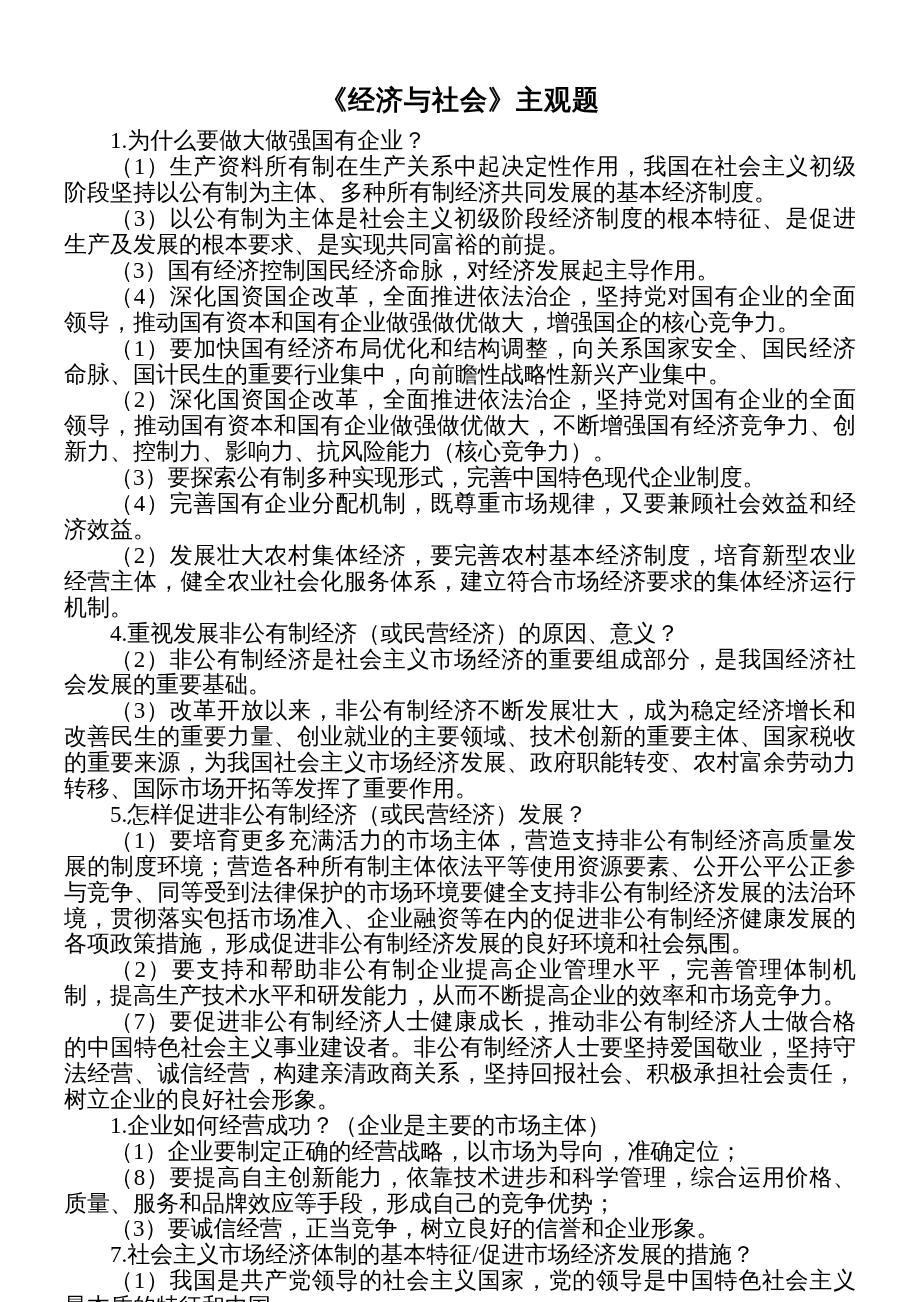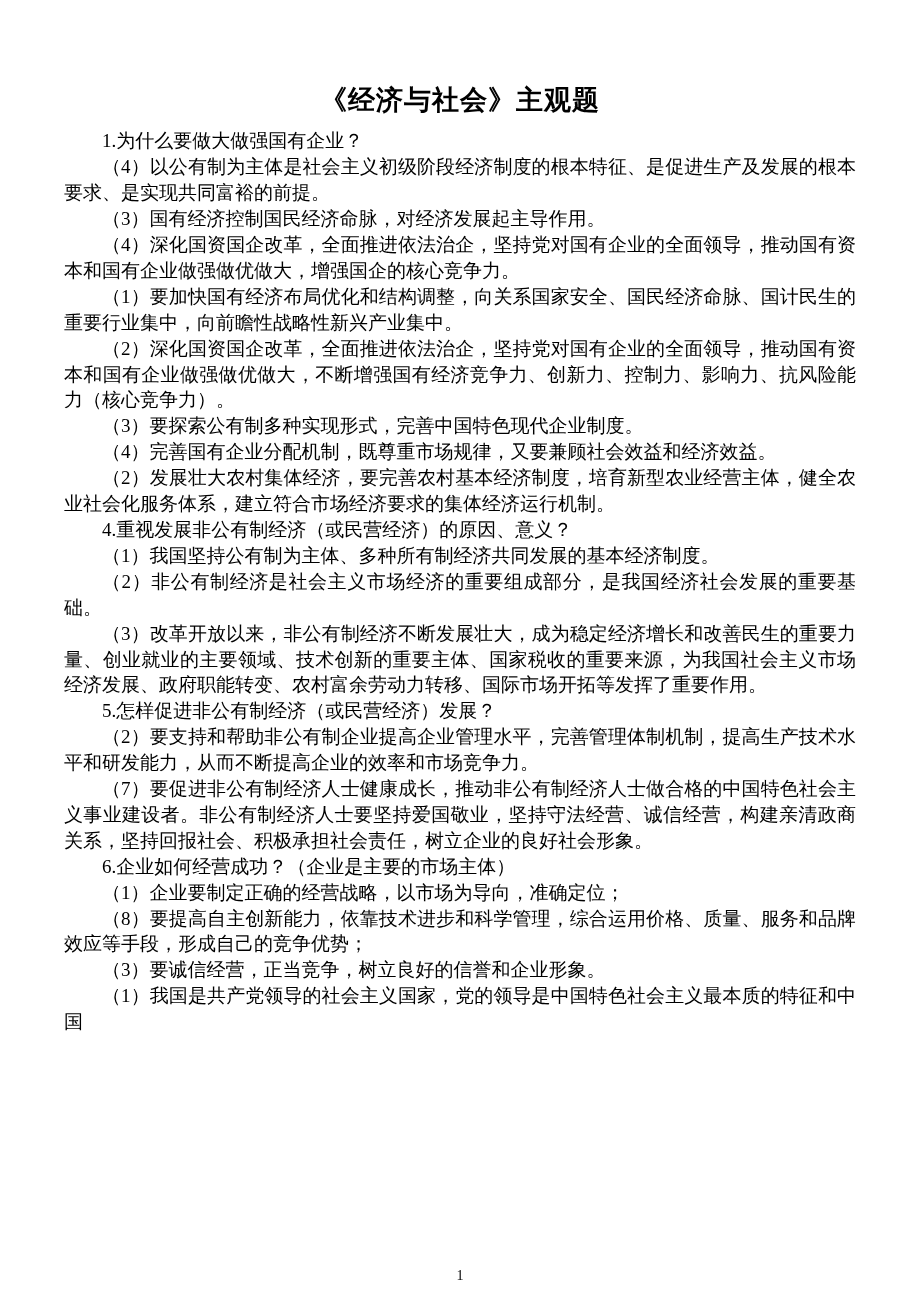--- a/index.html
+++ b/index.html
@@ -17,21 +17,21 @@
   }
   .doc-title {
     text-align: center;
     font-size: 27px;
     font-weight: bold;
     letter-spacing: 1px;
     margin-bottom: 12px;
     line-height: 1.2;
   }
   .doc-body p.para {
-    font-size: 19px;
+    font-size: 23px;
     line-height: 25.9px;
     text-align: justify;
     text-indent: 2em;
     word-break: break-all;
   }
   .page-number {
     position: absolute;
     bottom: 26px;
     left: 0;
     right: 0;
@@ -40,35 +40,37 @@
     color: #000000;
   }
 </style>
 </head>
 <body>
 
 <div class="page">
   <h1 class="doc-title">《经济与社会》主观题</h1>
   <div class="doc-body">
       <p class="para">1.为什么要做大做强国有企业？</p>
-      <p class="para">（4）以公有制为主体是社会主义初级阶段经济制度的根本特征、是促进生产及发展的根本要求、是实现共同富裕的前提。</p>
+      <p class="para">（1）生产资料所有制在生产关系中起决定性作用，我国在社会主义初级阶段坚持以公有制为主体、多种所有制经济共同发展的基本经济制度。</p>
+      <p class="para">（3）以公有制为主体是社会主义初级阶段经济制度的根本特征、是促进生产及发展的根本要求、是实现共同富裕的前提。</p>
       <p class="para">（3）国有经济控制国民经济命脉，对经济发展起主导作用。</p>
       <p class="para">（4）深化国资国企改革，全面推进依法治企，坚持党对国有企业的全面领导，推动国有资本和国有企业做强做优做大，增强国企的核心竞争力。</p>
       <p class="para">（1）要加快国有经济布局优化和结构调整，向关系国家安全、国民经济命脉、国计民生的重要行业集中，向前瞻性战略性新兴产业集中。</p>
       <p class="para">（2）深化国资国企改革，全面推进依法治企，坚持党对国有企业的全面领导，推动国有资本和国有企业做强做优做大，不断增强国有经济竞争力、创新力、控制力、影响力、抗风险能力（核心竞争力）。</p>
       <p class="para">（3）要探索公有制多种实现形式，完善中国特色现代企业制度。</p>
       <p class="para">（4）完善国有企业分配机制，既尊重市场规律，又要兼顾社会效益和经济效益。</p>
       <p class="para">（2）发展壮大农村集体经济，要完善农村基本经济制度，培育新型农业经营主体，健全农业社会化服务体系，建立符合市场经济要求的集体经济运行机制。</p>
       <p class="para">4.重视发展非公有制经济（或民营经济）的原因、意义？</p>
-      <p class="para">（1）我国坚持公有制为主体、多种所有制经济共同发展的基本经济制度。</p>
       <p class="para">（2）非公有制经济是社会主义市场经济的重要组成部分，是我国经济社会发展的重要基础。</p>
       <p class="para">（3）改革开放以来，非公有制经济不断发展壮大，成为稳定经济增长和改善民生的重要力量、创业就业的主要领域、技术创新的重要主体、国家税收的重要来源，为我国社会主义市场经济发展、政府职能转变、农村富余劳动力转移、国际市场开拓等发挥了重要作用。</p>
       <p class="para">5.怎样促进非公有制经济（或民营经济）发展？</p>
+      <p class="para">（1）要培育更多充满活力的市场主体，营造支持非公有制经济高质量发展的制度环境；营造各种所有制主体依法平等使用资源要素、公开公平公正参与竞争、同等受到法律保护的市场环境要健全支持非公有制经济发展的法治环境，贯彻落实包括市场准入、企业融资等在内的促进非公有制经济健康发展的各项政策措施，形成促进非公有制经济发展的良好环境和社会氛围。</p>
       <p class="para">（2）要支持和帮助非公有制企业提高企业管理水平，完善管理体制机制，提高生产技术水平和研发能力，从而不断提高企业的效率和市场竞争力。</p>
       <p class="para">（7）要促进非公有制经济人士健康成长，推动非公有制经济人士做合格的中国特色社会主义事业建设者。非公有制经济人士要坚持爱国敬业，坚持守法经营、诚信经营，构建亲清政商关系，坚持回报社会、积极承担社会责任，树立企业的良好社会形象。</p>
-      <p class="para">6.企业如何经营成功？（企业是主要的市场主体）</p>
+      <p class="para">1.企业如何经营成功？（企业是主要的市场主体）</p>
       <p class="para">（1）企业要制定正确的经营战略，以市场为导向，准确定位；</p>
       <p class="para">（8）要提高自主创新能力，依靠技术进步和科学管理，综合运用价格、质量、服务和品牌效应等手段，形成自己的竞争优势；</p>
       <p class="para">（3）要诚信经营，正当竞争，树立良好的信誉和企业形象。</p>
+      <p class="para">7.社会主义市场经济体制的基本特征/促进市场经济发展的措施？</p>
       <p class="para">（1）我国是共产党领导的社会主义国家，党的领导是中国特色社会主义最本质的特征和中国</p>
     </div>
   <div class="page-number">1</div>
 </div>
 
 </body></html>

